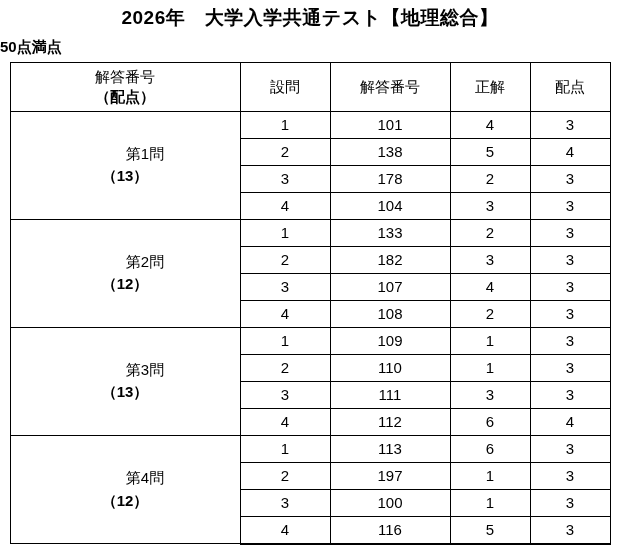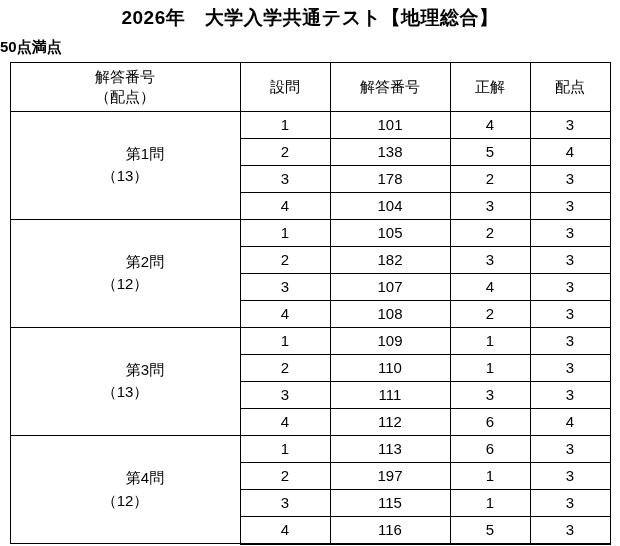--- a/index.html
+++ b/index.html
@@ -56,34 +56,36 @@
   col.c-correct { width: 80px; }
   col.c-points { width: 80px; }
 
   thead th {
     height: 48px;
     font-size: 16px;
     line-height: 1.35;
   }
   thead th .hdr-line2 {
     display: block;
+    font-weight: bold;
   }
   tbody td {
     height: 26px;
   }
   td.qnum-cell {
     font-size: 16px;
     line-height: 1.5;
   }
   td.qnum-cell .qnum-label {
     display: block;
     margin-left: 40px;
   }
   td.qnum-cell .qnum-score {
     display: block;
+    font-weight: bold;
   }
   .group-top td {
     border-top: 2px solid #000000;
   }
   thead th {
     border-top: 2px solid #000000;
     border-bottom: 2px solid #000000;
   }
   tbody tr:last-child td {
     border-bottom: 2px solid #000000;
@@ -150,21 +152,21 @@
           <td>104</td>
           <td>3</td>
           <td class="thick-right">3</td>
         </tr>
         <tr class="group-top">
           <td class="qnum-cell thick-left" rowspan="4">
             <span class="qnum-label">第2問</span>
             <span class="qnum-score">（12）</span>
           </td>
           <td>1</td>
-          <td>105</td>
+          <td>133</td>
           <td>2</td>
           <td class="thick-right">3</td>
         </tr>
         <tr>
           <td>2</td>
           <td>182</td>
           <td>3</td>
           <td class="thick-right">3</td>
         </tr>
         <tr>
@@ -218,21 +220,21 @@
           <td class="thick-right">3</td>
         </tr>
         <tr>
           <td>2</td>
           <td>197</td>
           <td>1</td>
           <td class="thick-right">3</td>
         </tr>
         <tr>
           <td>3</td>
-          <td>115</td>
+          <td>100</td>
           <td>1</td>
           <td class="thick-right">3</td>
         </tr>
         <tr>
           <td>4</td>
           <td>116</td>
           <td>5</td>
           <td class="thick-right">3</td>
         </tr>
       </tbody>

